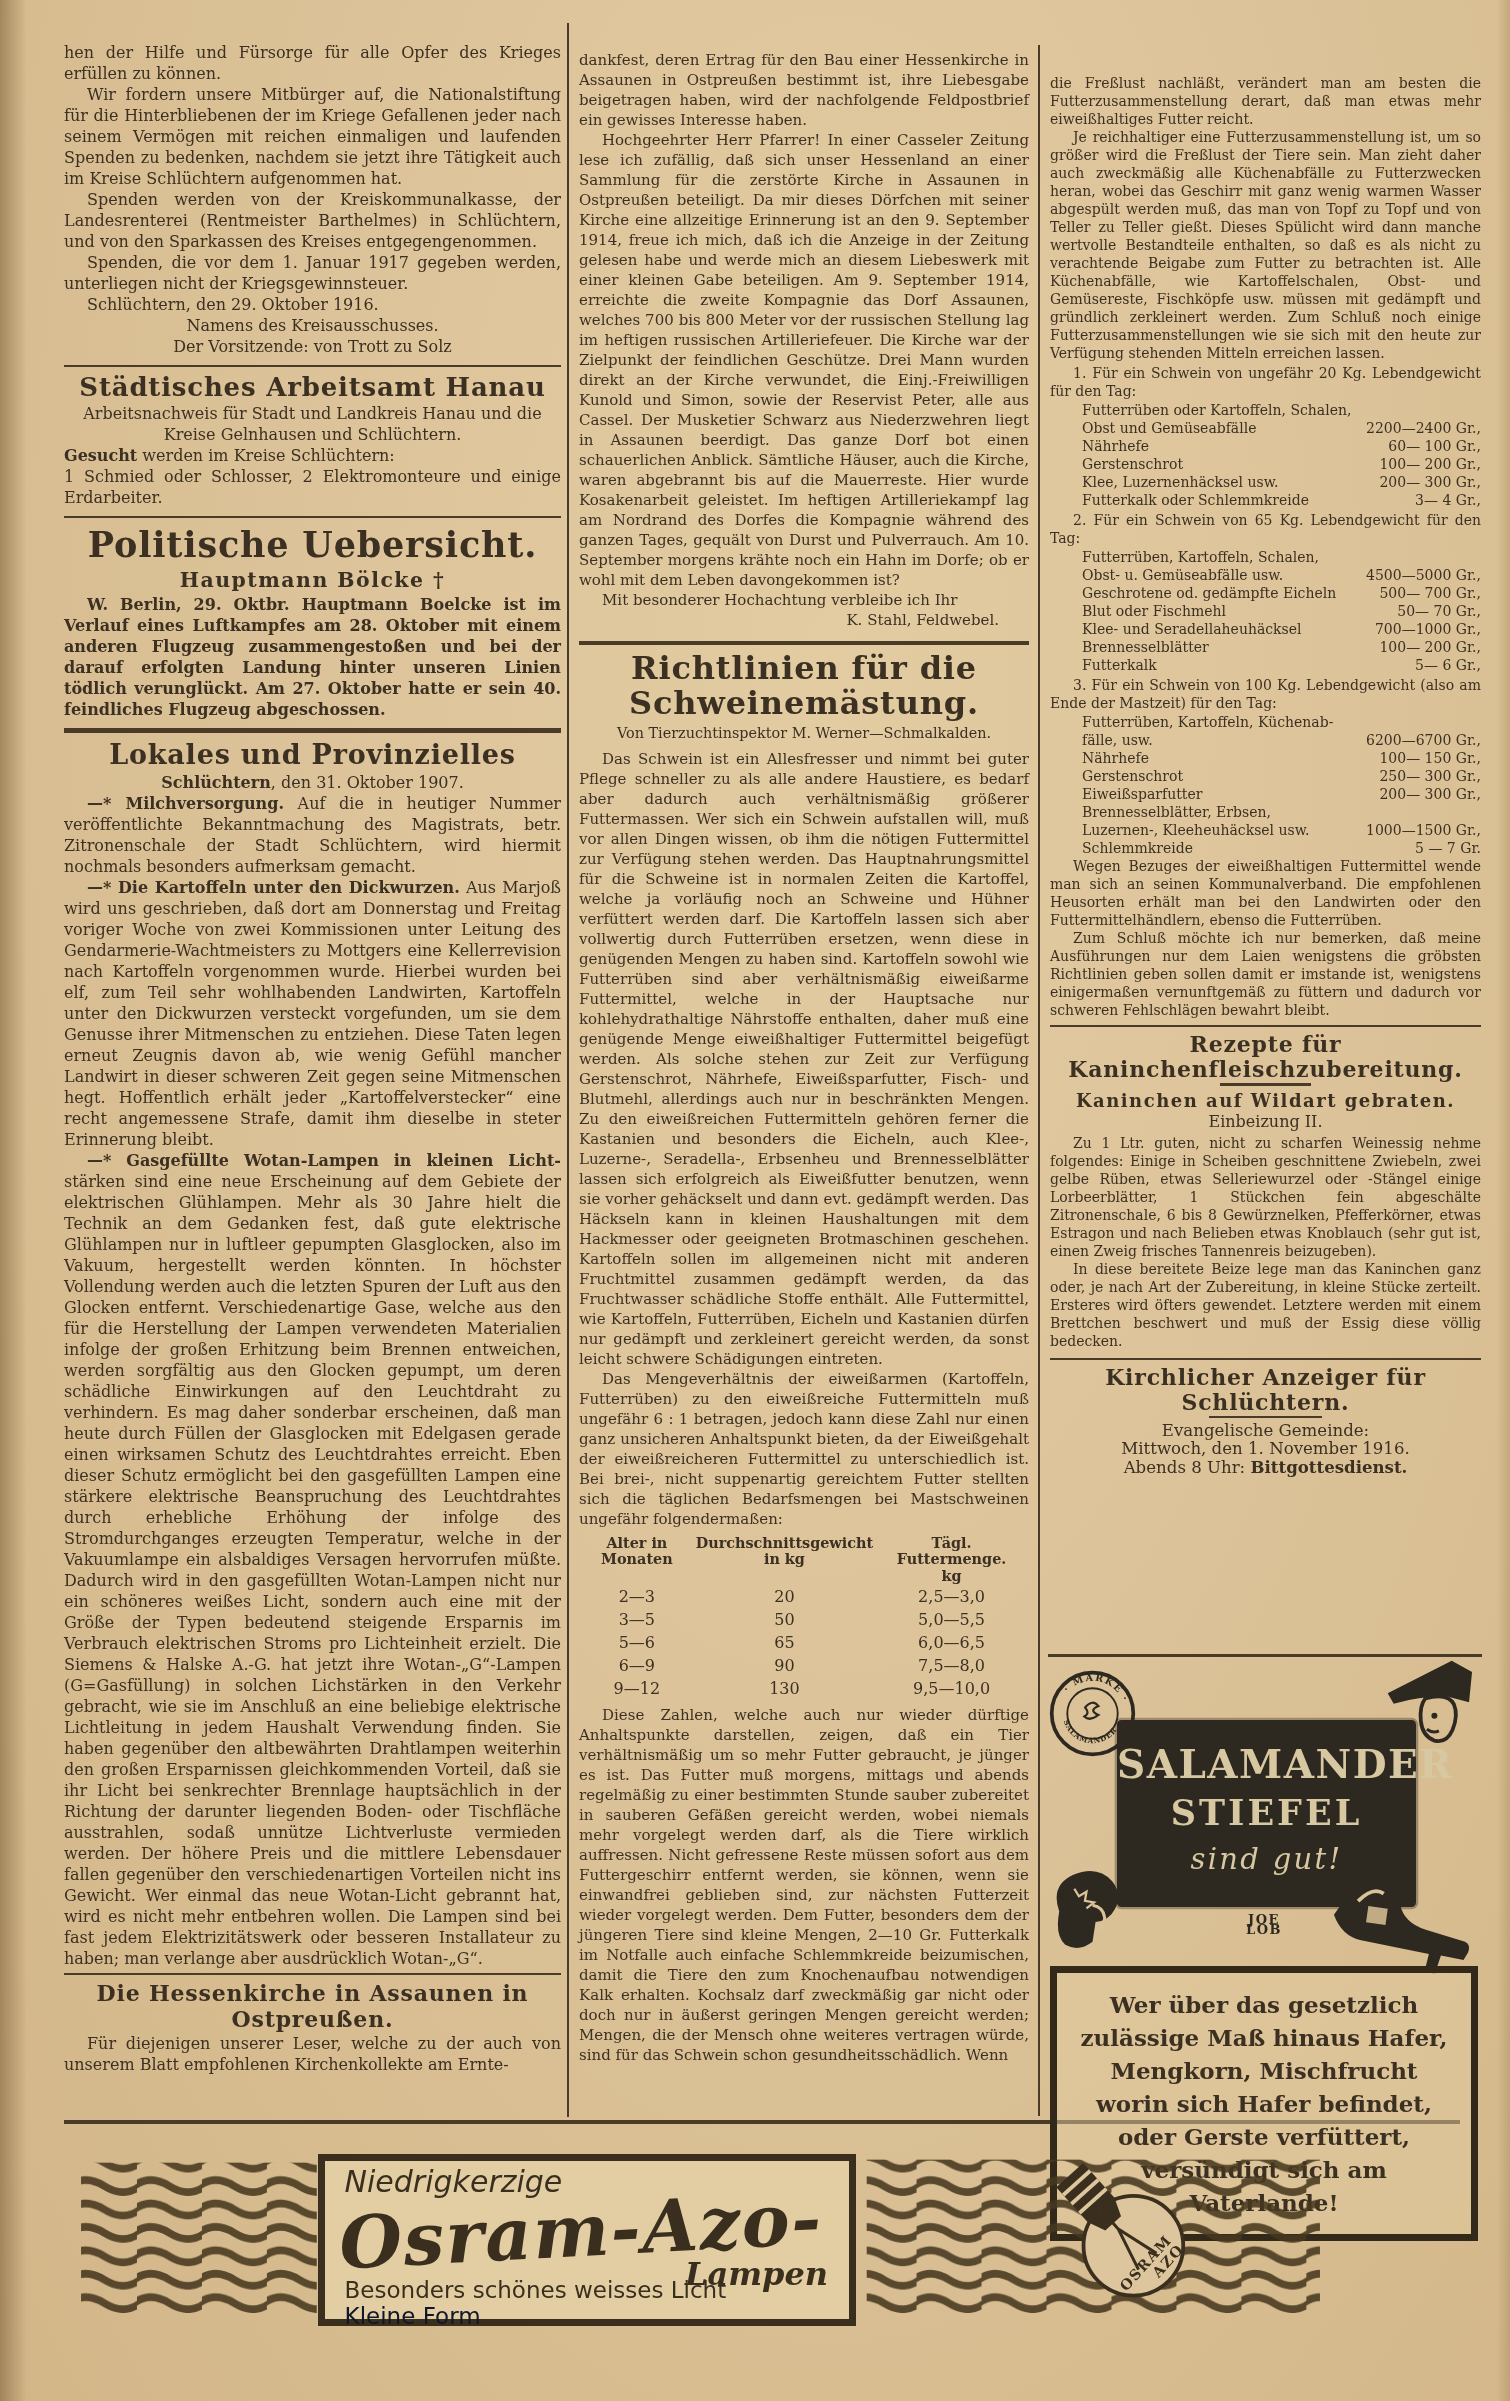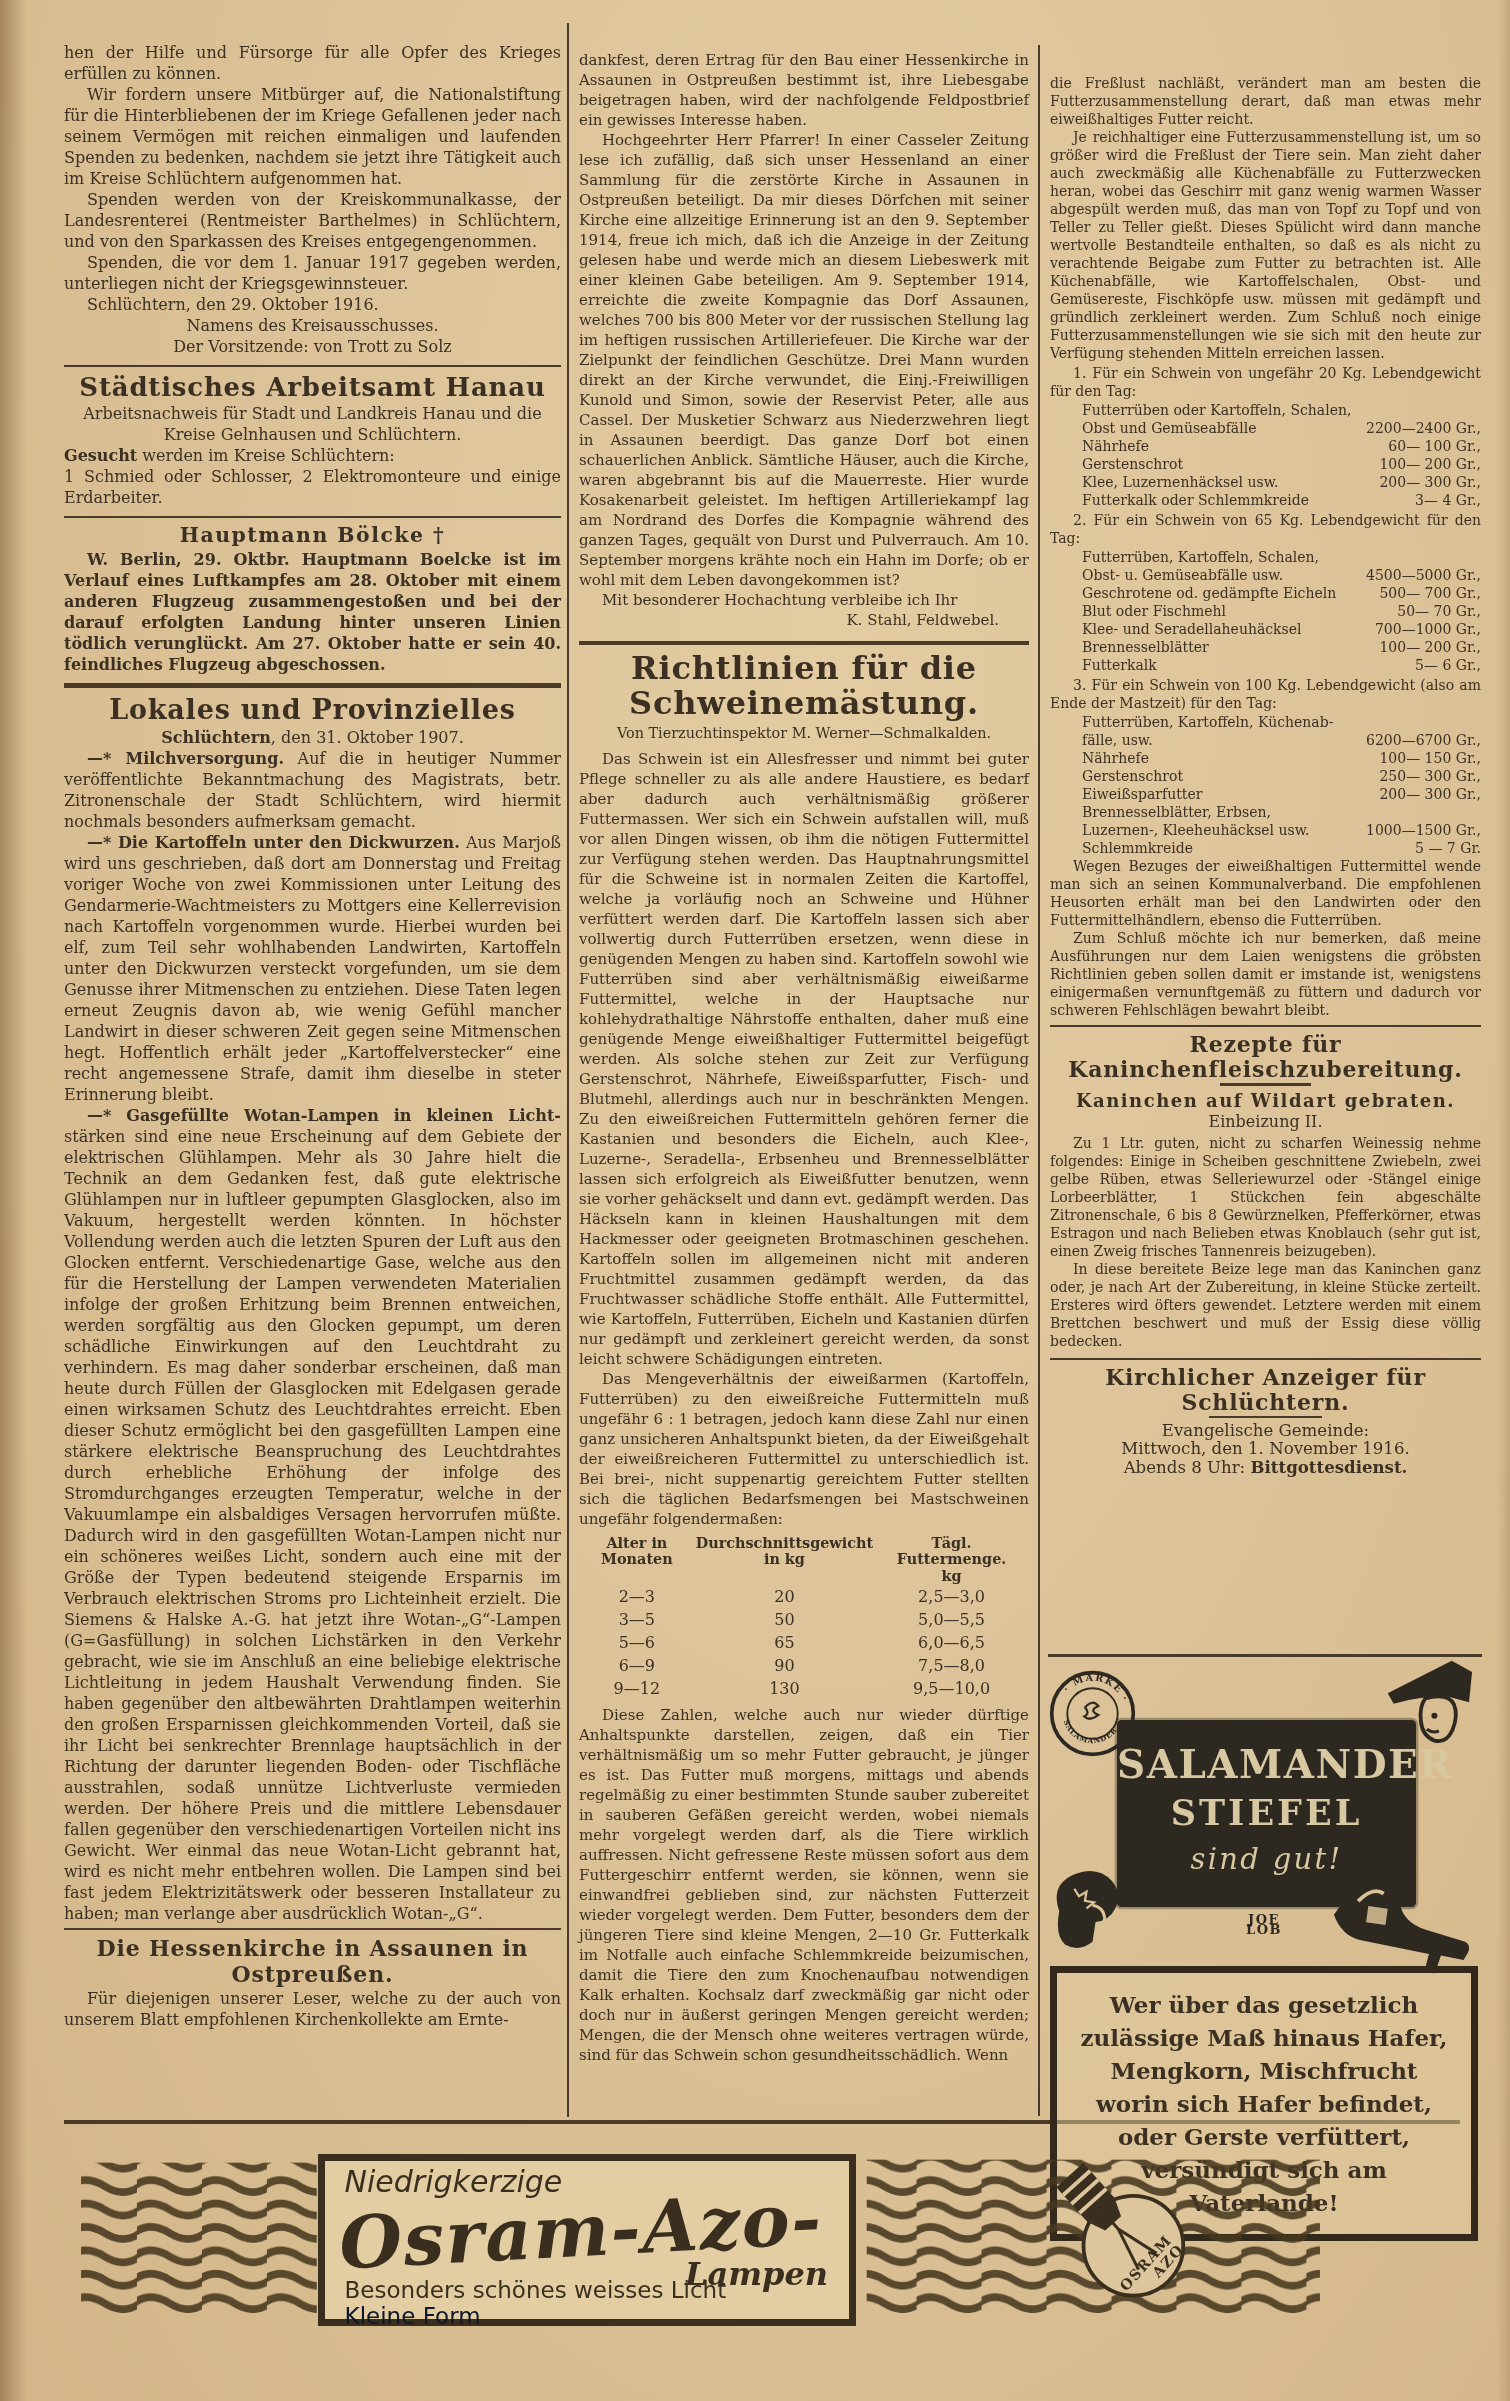--- a/index.html
+++ b/index.html
@@ -94,20 +94,21 @@
   <p class="par center">Namens des Kreisausschusses.</p>
   <p class="par center">Der Vorsitzende: von Trott zu Solz</p>
 
   <hr class="rule">
   <h2 class="h1 headline-arbeitsamt">Städtisches Arbeitsamt Hanau</h2>
   <p class="par center">Arbeitsnachweis für Stadt und Landkreis Hanau und die Kreise Gelnhausen und Schlüchtern.</p>
   <p class="par noind"><span class="bold">Gesucht</span><span> werden im Kreise Schlüchtern:</span></p>
   <p class="par noind">1 Schmied oder Schlosser, 2 Elektromonteure und einige Erdarbeiter.</p>
 
   <hr class="rule">
+  <h1 class="h1 headline-politik">Politische Uebersicht.</h1>
   <div class="sub-bold">Hauptmann Bölcke †</div>
   <p class="par bold">W. Berlin, 29. Oktbr. Hauptmann Boelcke ist im Verlauf eines Luftkampfes am 28. Oktober mit einem anderen Flugzeug zusammengestoßen und bei der darauf erfolgten Landung hinter unseren Linien tödlich verunglückt. Am 27. Oktober hatte er sein 40. feindliches Flugzeug abgeschossen.</p>
 
   <hr class="rule thick">
   <h2 class="h1 headline-lokales">Lokales und Provinzielles</h2>
   <p class="par center"><span class="bold">Schlüchtern</span><span>, den 31. Oktober 1907.</span></p>
 
   <p class="par"><span class="bold">—* Milchversorgung.</span><span> Auf die in heutiger Nummer veröffentlichte Bekanntmachung des Magistrats, betr. Zitronenschale der Stadt Schlüchtern, wird hiermit nochmals besonders aufmerksam gemacht.</span></p>
   <p class="par"><span class="bold">—* Die Kartoffeln unter den Dickwurzen.</span><span> Aus Marjoß wird uns geschrieben, daß dort am Donnerstag und Freitag voriger Woche von zwei Kommissionen unter Leitung des Gendarmerie-Wachtmeisters zu Mottgers eine Kellerrevision nach Kartoffeln vorgenommen wurde. Hierbei wurden bei elf, zum Teil sehr wohlhabenden Landwirten, Kartoffeln unter den Dickwurzen versteckt vorgefunden, um sie dem Genusse ihrer Mitmenschen zu entziehen. Diese Taten legen erneut Zeugnis davon ab, wie wenig Gefühl mancher Landwirt in dieser schweren Zeit gegen seine Mitmenschen hegt. Hoffentlich erhält jeder „Kartoffelverstecker“ eine recht angemessene Strafe, damit ihm dieselbe in steter Erinnerung bleibt.</span></p>
   <p class="par"><span class="bold">—* Gasgefüllte Wotan-Lampen in kleinen Licht-</span><span>stärken sind eine neue Erscheinung auf dem Gebiete der elektrischen Glühlampen. Mehr als 30 Jahre hielt die Technik an dem Gedanken fest, daß gute elektrische Glühlampen nur in luftleer gepumpten Glasglocken, also im Vakuum, hergestellt werden könnten. In höchster Vollendung werden auch die letzten Spuren der Luft aus den Glocken entfernt. Verschiedenartige Gase, welche aus den für die Herstellung der Lampen verwendeten Materialien infolge der großen Erhitzung beim Brennen entweichen, werden sorgfältig aus den Glocken gepumpt, um deren schädliche Einwirkungen auf den Leuchtdraht zu verhindern. Es mag daher sonderbar erscheinen, daß man heute durch Füllen der Glasglocken mit Edelgasen gerade einen wirksamen Schutz des Leuchtdrahtes erreicht. Eben dieser Schutz ermöglicht bei den gasgefüllten Lampen eine stärkere elektrische Beanspruchung des Leuchtdrahtes durch erhebliche Erhöhung der infolge des Stromdurchganges erzeugten Temperatur, welche in der Vakuumlampe ein alsbaldiges Versagen hervorrufen müßte. Dadurch wird in den gasgefüllten Wotan-Lampen nicht nur ein schöneres weißes Licht, sondern auch eine mit der Größe der Typen bedeutend steigende Ersparnis im Verbrauch elektrischen Stroms pro Lichteinheit erzielt. Die Siemens &amp; Halske A.-G. hat jetzt ihre Wotan-„G“-Lampen (G=Gasfüllung) in solchen Lichstärken in den Verkehr gebracht, wie sie im Anschluß an eine beliebige elektrische Lichtleitung in jedem Haushalt Verwendung finden. Sie haben gegenüber den altbewährten Drahtlampen weiterhin den großen Ersparnissen gleichkommenden Vorteil, daß sie ihr Licht bei senkrechter Brennlage hauptsächlich in der Richtung der darunter liegenden Boden- oder Tischfläche ausstrahlen, sodaß unnütze Lichtverluste vermieden werden. Der höhere Preis und die mittlere Lebensdauer fallen gegenüber den verschiedenartigen Vorteilen nicht ins Gewicht. Wer einmal das neue Wotan-Licht gebrannt hat, wird es nicht mehr entbehren wollen. Die Lampen sind bei fast jedem Elektrizitätswerk oder besseren Installateur zu haben; man verlange aber ausdrücklich Wotan-„G“.</span></p>

